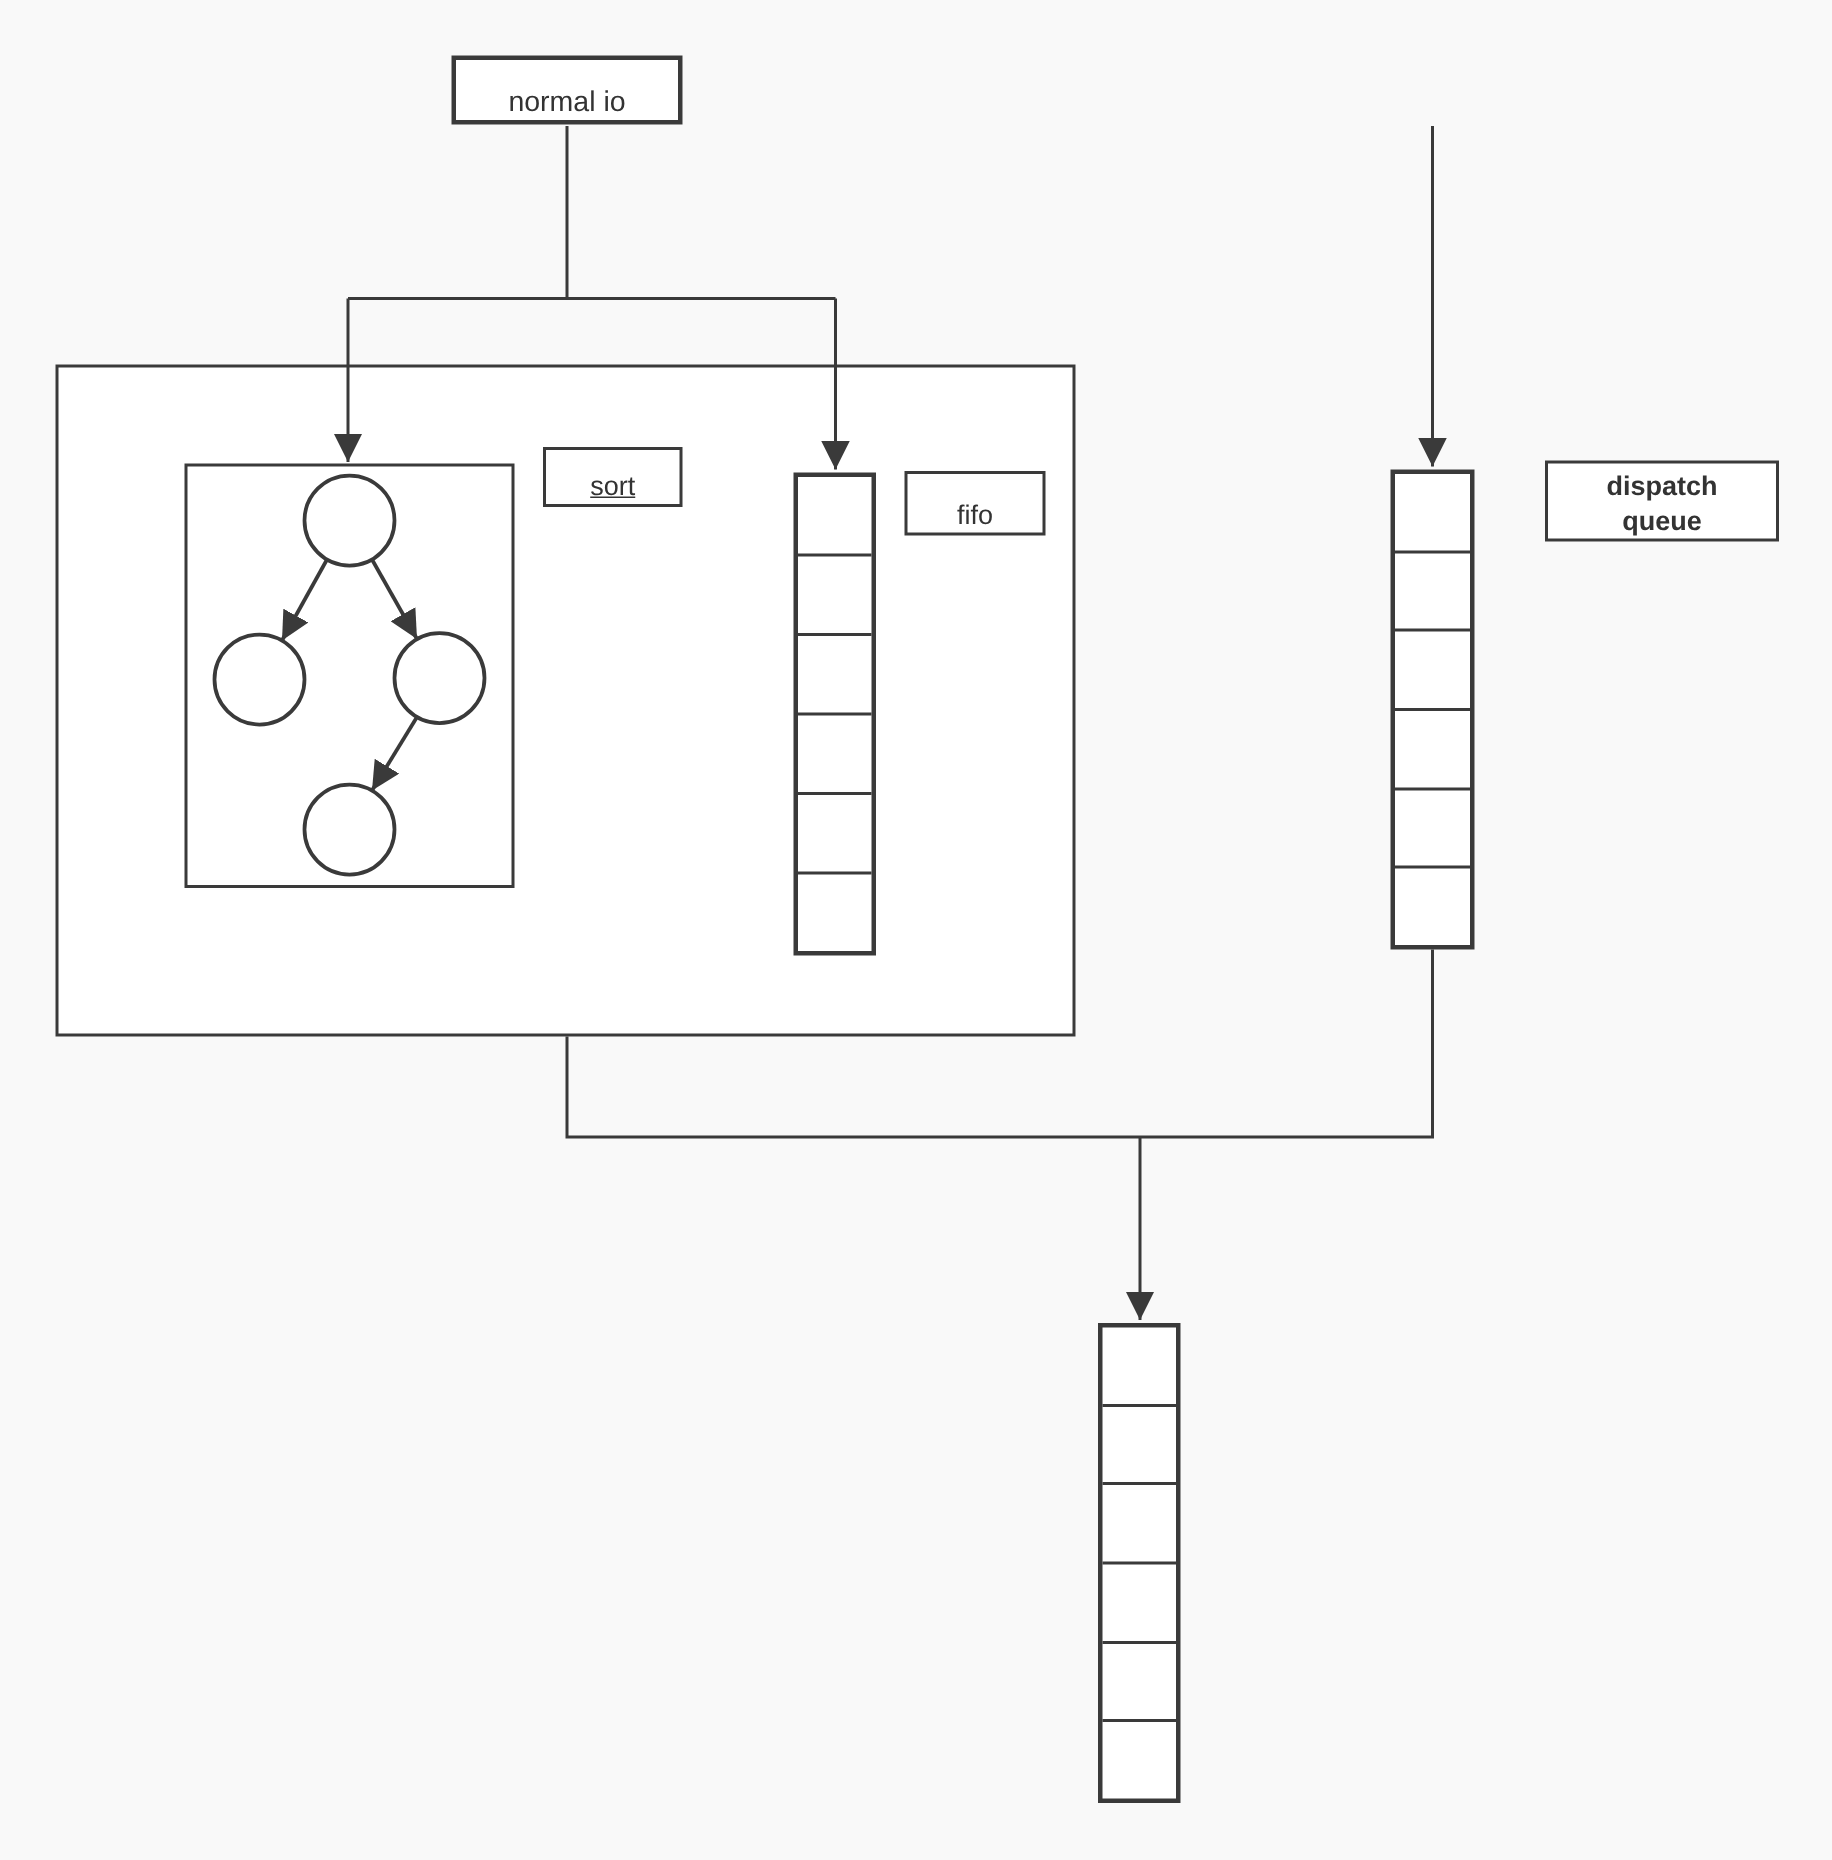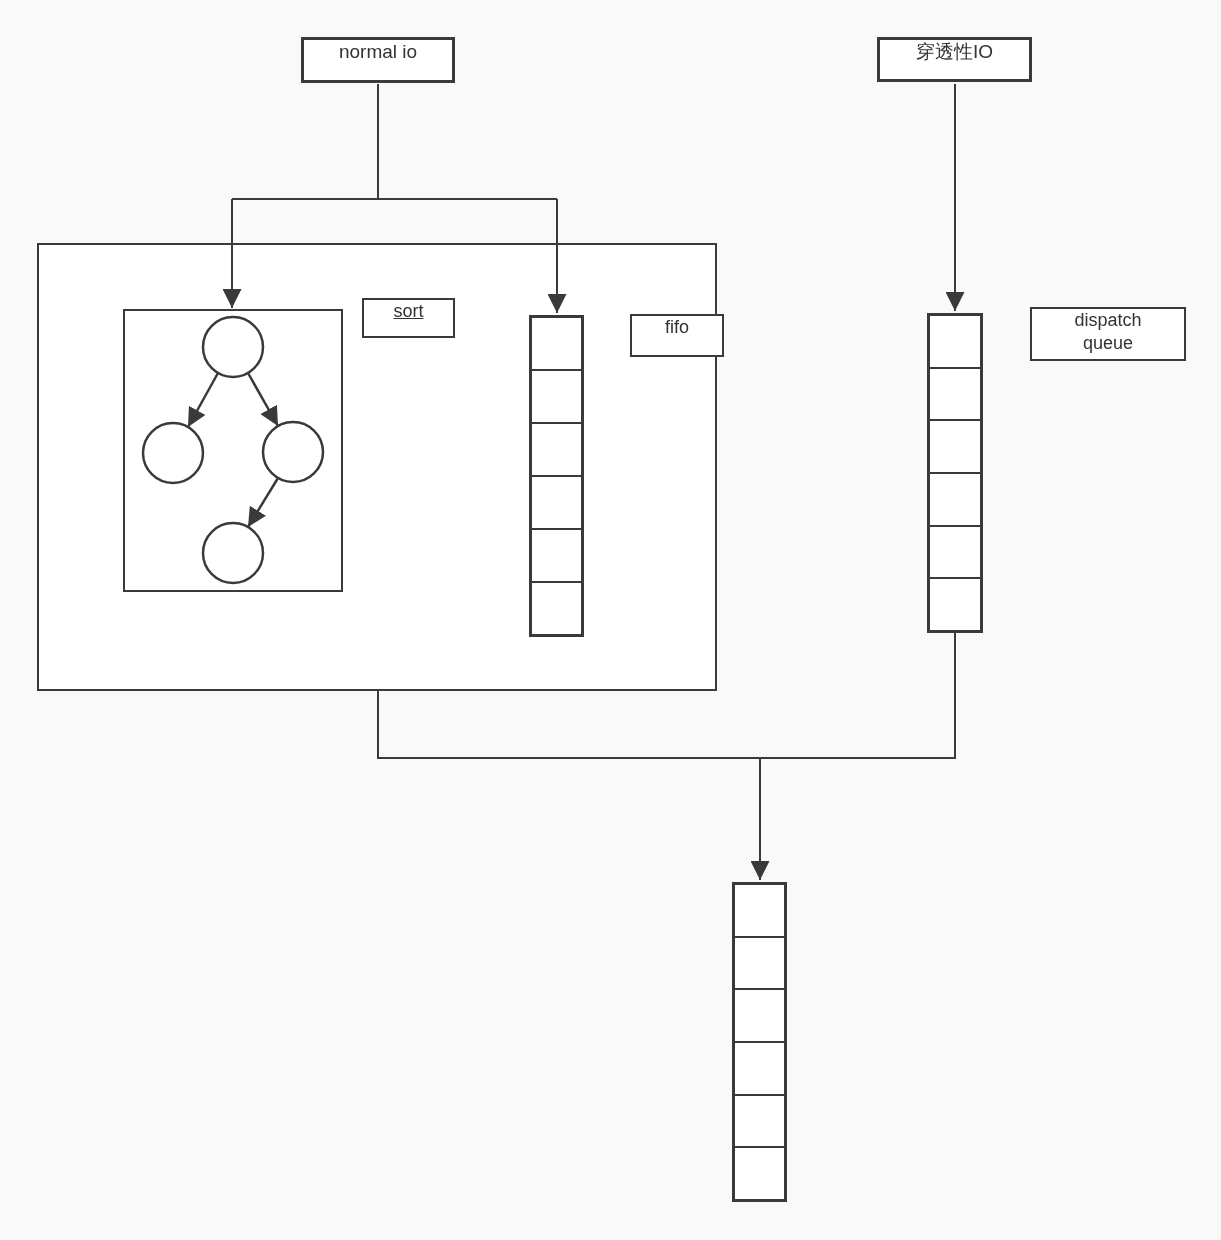--- a/index.html
+++ b/index.html
@@ -14,21 +14,21 @@
     height:1240px;
     background: var(--background, #f9f9f9);
     overflow:hidden;
   }
   .box{
     position:absolute;
     box-sizing:border-box;
     background: var(--fill, #ffffff);
     border:3px solid var(--line, #3a3a3a);
     display:flex;
-    align-items:flex-start;
+    align-items:flex-end;
     justify-content:center;
     text-align:center;
     font-size:19px;
     line-height:23px;
   }
   .label-box{ border-width:2px; font-size:18px; }
   .container-box{
     position:absolute;
     box-sizing:border-box;
     background: var(--fill, #ffffff);
@@ -54,23 +54,23 @@
   }
   .queue-cell:last-child{ border-bottom:none; }
 
   
   #normal-io      { left:301px; top:37px;  width:154px; height:46px; }
   #passthrough-io { left:877px; top:37px;  width:155px; height:45px; }
   #scheduler      { left:37px;  top:243px; width:680px; height:448px; }
   #sort-area      { left:123px; top:309px; width:220px; height:283px; }
   #sort-label     { left:362px; top:298px; width:93px;  height:40px;text-decoration:underline; }
   #fifo-queue     { left:529px; top:315px; width:55px;  height:322px; }
-  #fifo-label     { left:630px; top:314px; width:94px;  height:43px; }
+  #fifo-label     { left:603px; top:314px; width:94px;  height:43px; }
   #dispatch-queue { left:927px; top:313px; width:56px;  height:320px; }
-  #dispatch-label { left:1030px;top:307px; width:156px; height:54px; }
+  #dispatch-label { left:1030px;top:307px; width:156px; height:54px;font-weight:bold; }
   #hw-queue       { left:732px; top:882px; width:55px;  height:320px; }
   #hw-label       { left:830px; top:893px; width:155px; height:44px; }
 
   .two-line span{ display:block; }
 
   svg.overlay{
     position:absolute;
     left:0; top:0;
     width:1221px; height:1240px;
     pointer-events:none;
@@ -88,23 +88,20 @@
   }
   svg.overlay marker path{ fill: var(--line, #3a3a3a); stroke:none; }
 </style>
 </head>
 <body>
 
 <div class="canvas">
 
   <div class="box" id="normal-io">
     <span>normal io</span>
-  </div>
-  <div class="box" id="passthrough-io">
-    <span>穿透性IO</span>
   </div>
 
   <div class="container-box" id="scheduler"></div>
 
   <div class="sort-box" id="sort-area"></div>
   <div class="box label-box" id="sort-label">
     <span>sort</span>
   </div>
 
   <div class="queue" id="fifo-queue">

